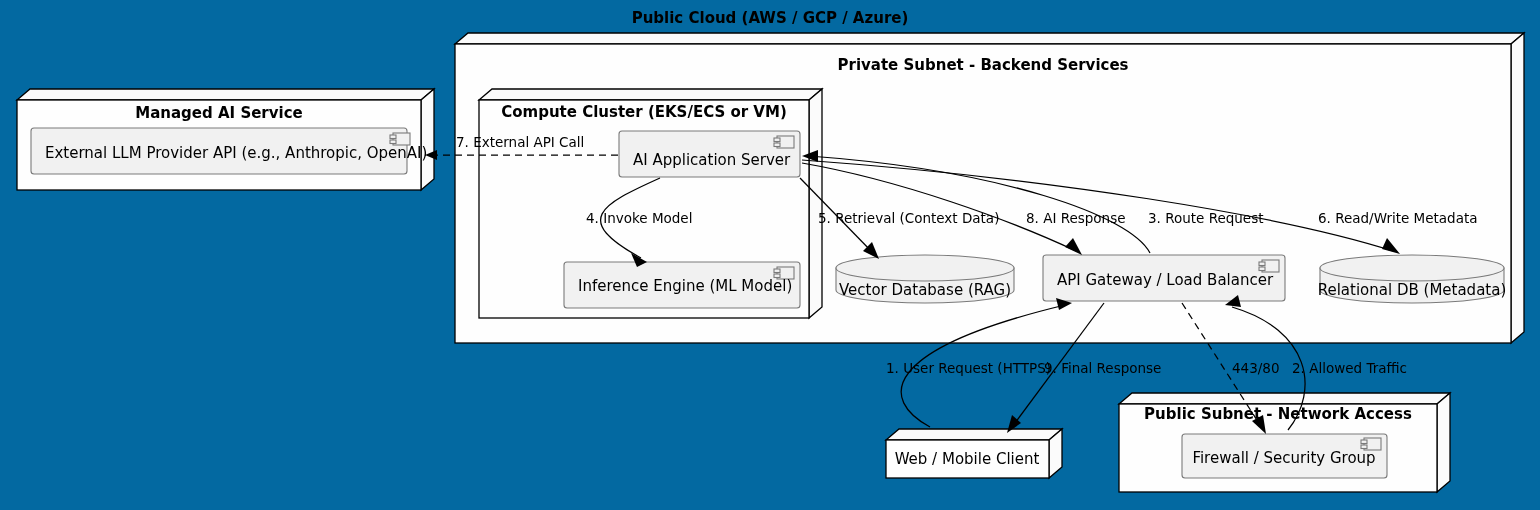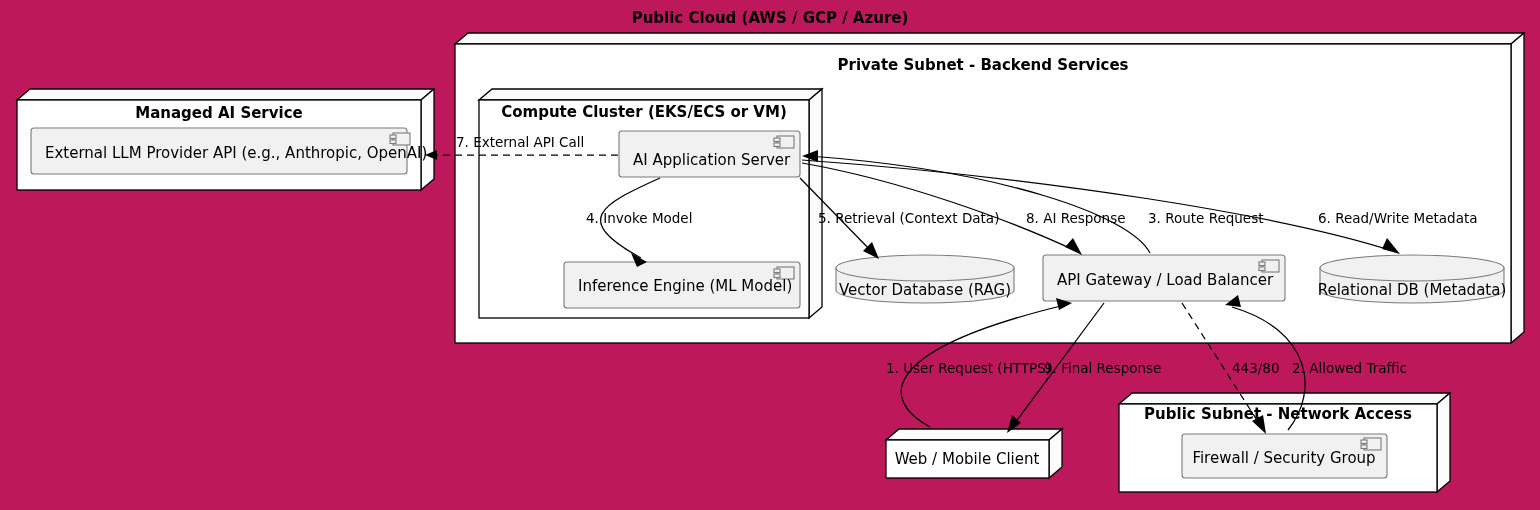--- a/index.html
+++ b/index.html
@@ -4,21 +4,21 @@
 <style>
   html, body {
     margin: 0;
     padding: 0;
     background: #ffffff;
   }
   #diagram-root {
     position: relative;
     width: 1540px;
     height: 510px;
-    background: #be185d;
+    background: #0369a1;
     font-family: "DejaVu Sans", sans-serif;
     overflow: hidden;
   }
   svg.canvas {
     position: absolute;
     top: 0; left: 0;
     width: 1540px;
     height: 510px;
   }
   text {

